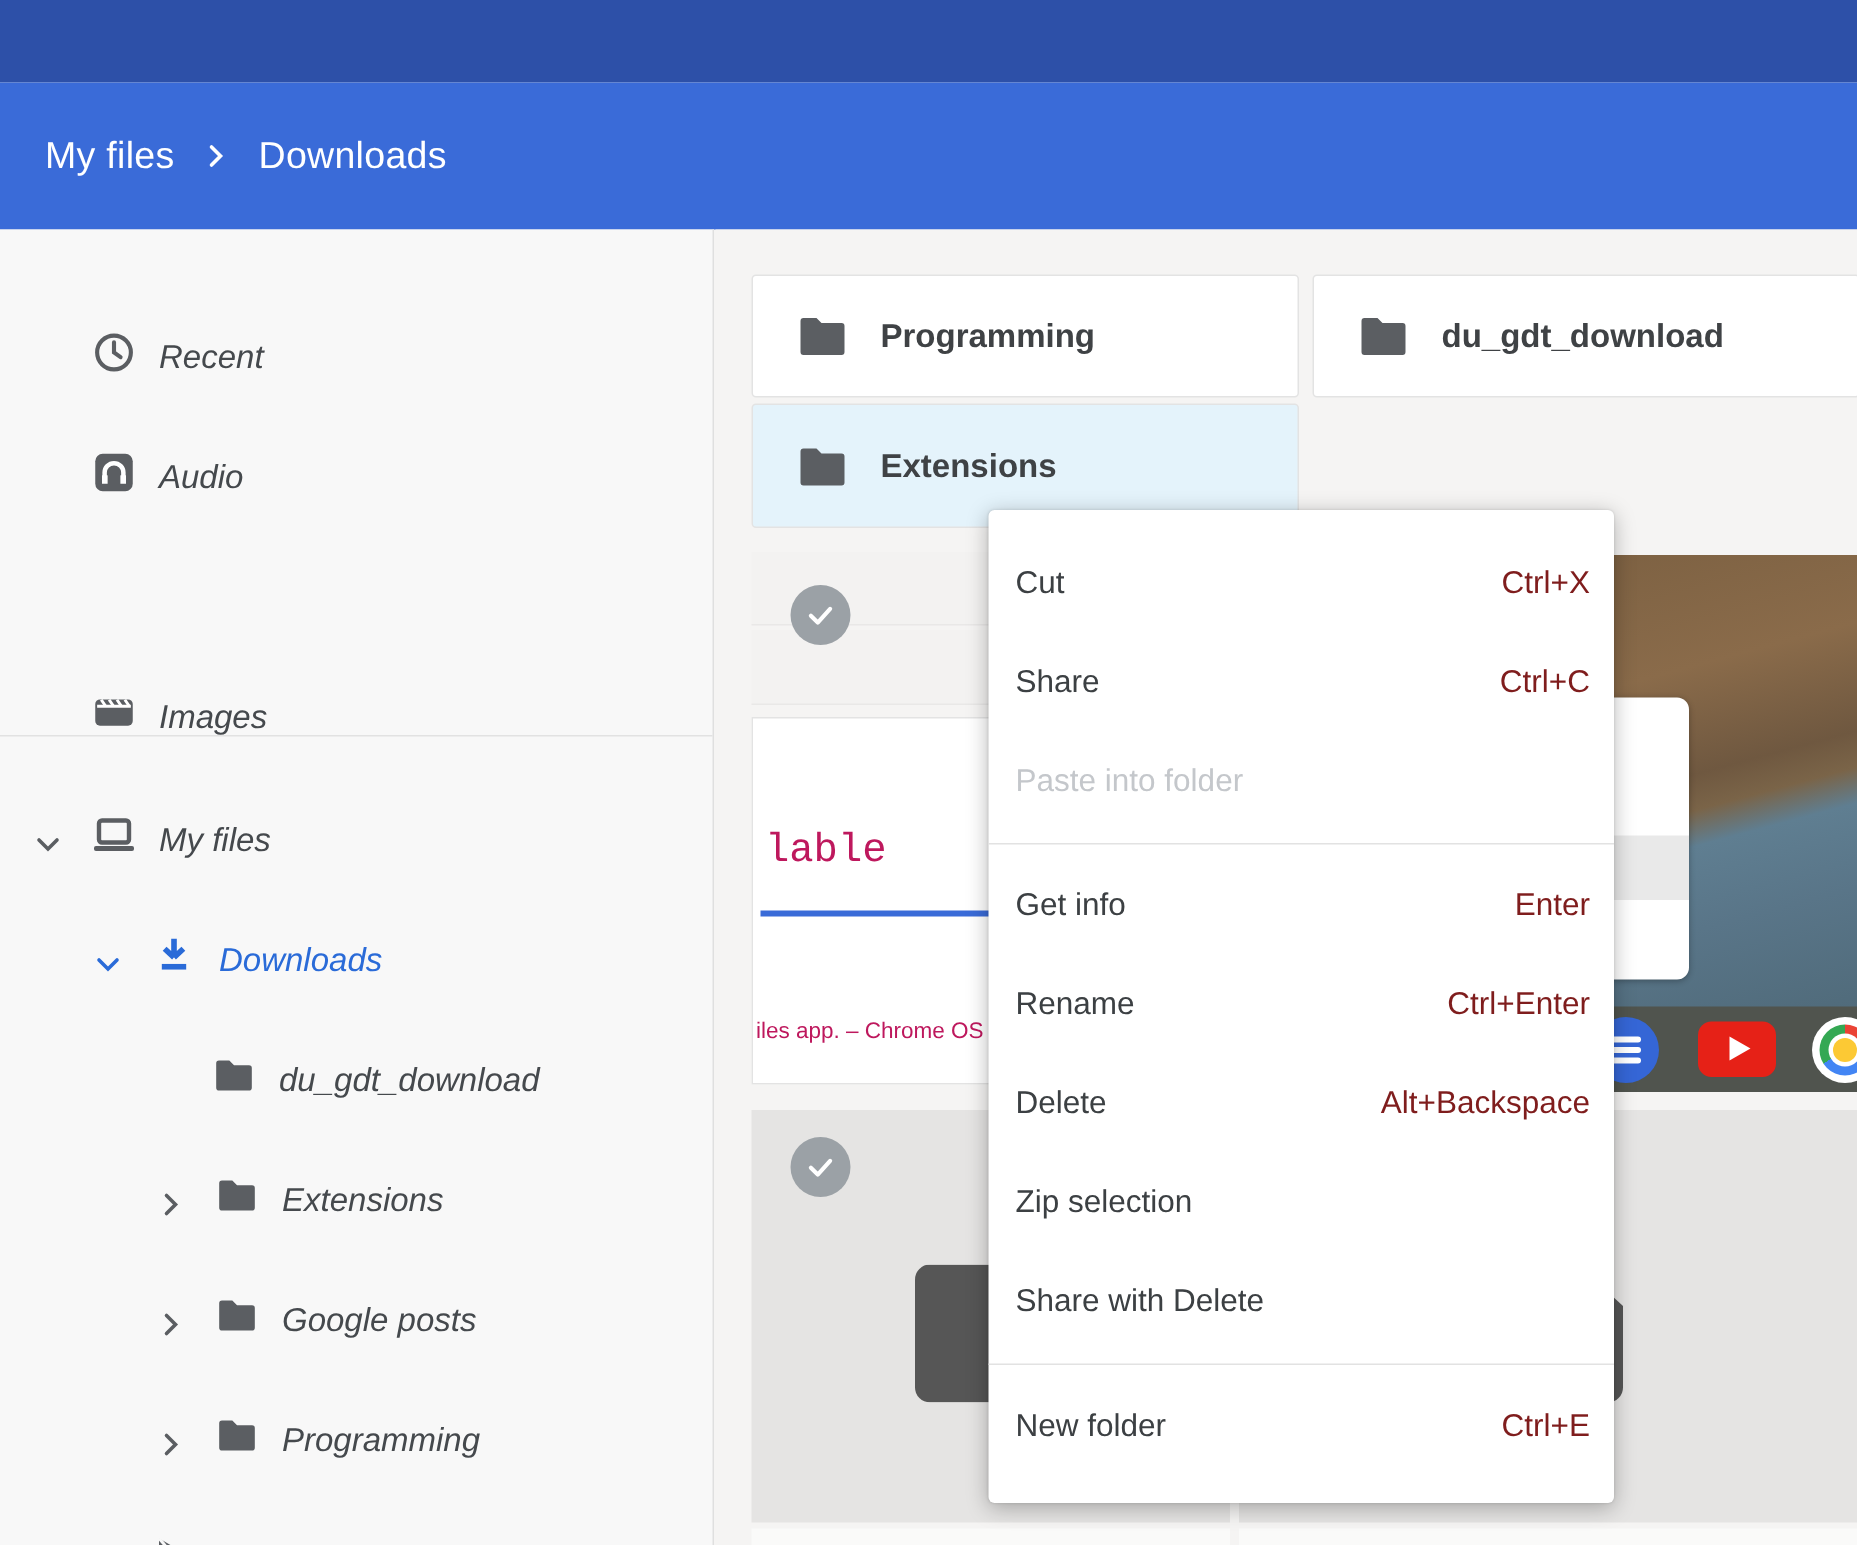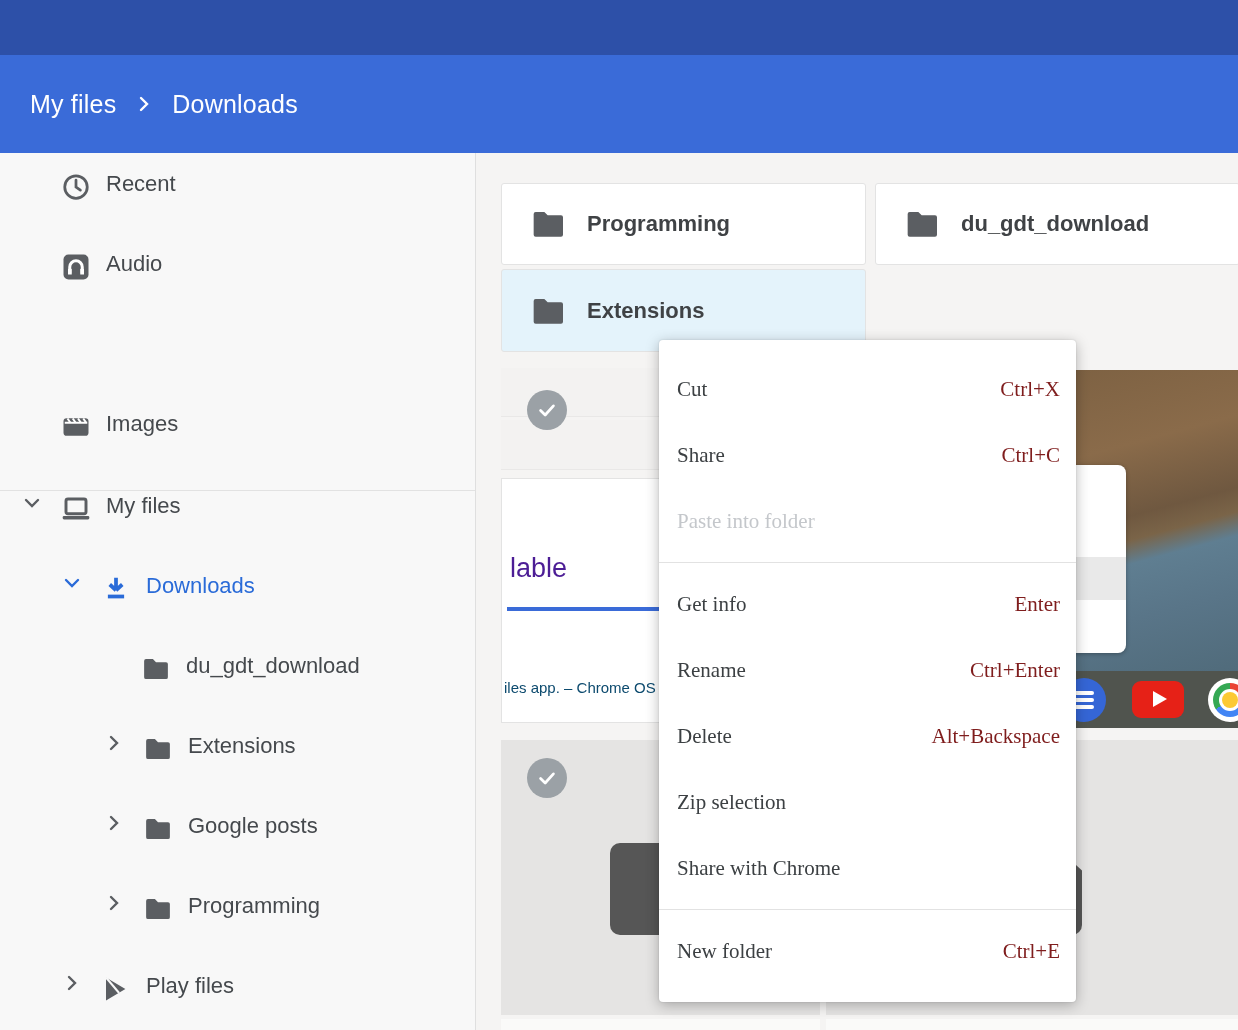--- a/index.html
+++ b/index.html
@@ -10,21 +10,21 @@
   
   .topbar { position:absolute; left:0; top:0; width:1238px; height:55px; background:#2d50a8; }
   .crumbbar { position:absolute; left:0; top:55px; width:1238px; height:98px; background:#3a6bd8;
     display:flex; align-items:center; padding-left:30px; }
   .crumb { color:#fff; font-size:25px; font-weight:500; letter-spacing:.2px; }
   .crumb-sep { margin:0 20px; display:flex; align-items:center; }
 
   
   .sidebar { position:absolute; left:0; top:153px; width:476px; height:877px;
     background:#f8f8f8; border-right:1px solid #dfdfdf; }
-  .side-row { position:absolute; left:0; width:475px; height:80px; display:flex; align-items:flex-start; cursor:pointer; }
+  .side-row { position:absolute; left:0; width:475px; height:80px; display:flex; align-items:flex-end; cursor:pointer;font-style:italic; }
   .side-row .chev { width:20px; height:20px; flex:0 0 20px; display:flex; align-items:center; justify-content:center; }
   .side-row .sicon { width:32px; height:32px; flex:0 0 32px; margin-left:18px; display:flex; align-items:center; justify-content:center; }
   .side-row .slabel { margin-left:14px; font-size:22px; color:#45494d; font-weight:500; white-space:nowrap; }
   .lv0 { padding-left:60px; }
   .lv0 .sicon { margin-left:0; }
   .ind-a { padding-left:22px; }
   .ind-b { padding-left:62px; }
   .ind-c { padding-left:104px; }
   .ind-c2 { padding-left:140px; }
   .ind-c2 .sicon { margin-left:0; }
@@ -38,23 +38,23 @@
     display:flex; align-items:center; padding-left:31px; cursor:pointer; }
   .fcard .flabel { margin-left:22px; font-size:22px; font-weight:600; color:#3f4245; white-space:nowrap; }
   .fcard.selected { background:#e4f3fb; }
 
   .ghost-row { position:absolute; background:#f3f2f1; border-bottom:1px solid #e9e8e7; }
 
   .check-badge { position:absolute; width:40px; height:40px; border-radius:50%; background:#9ba1a6;
     display:flex; align-items:center; justify-content:center; z-index:3; }
 
   .thumb-card { position:absolute; background:#fff; border:1px solid #e3e3e3; overflow:hidden; }
-  .thumb-tab { position:absolute; left:8px; top:74px; font-size:27px; color:#4c1d95; }
+  .thumb-tab { position:absolute; left:8px; top:74px; font-size:27px; color:#be185d;font-family:Liberation Mono, monospace; }
   .thumb-underline { position:absolute; left:5px; top:128px; width:220px; height:4px; background:#3a6bd8; }
-  .thumb-caption { position:absolute; left:2px; top:200px; font-size:15px; color:#0c4a6e; white-space:nowrap; }
+  .thumb-caption { position:absolute; left:2px; top:200px; font-size:15px; color:#be185d; white-space:nowrap; }
 
   
   .shot-tile { position:absolute; left:1076px; top:370px; width:162px; height:358px; overflow:hidden;
     background:linear-gradient(165deg,#7e6243 0%,#8a6b4a 22%,#6f5840 40%,#7a6448 46%,#5f7e91 52%,#597588 66%,#516c7c 84%,#4d6574 100%); }
   .shot-menu { position:absolute; left:-2px; top:95px; width:52px; height:188px; background:#fff;
     border-radius:0 8px 8px 0; box-shadow:0 1px 4px rgba(0,0,0,.3); }
   .shot-menu .shot-row { position:absolute; left:0; top:92px; width:100%; height:43px; background:#e9e9e9; }
   .shelf { position:absolute; left:0; bottom:0; width:100%; height:57px; background:#50544e;
     display:flex; align-items:center; }
   .shelf-msg { position:absolute; left:-14px; top:7px; width:44px; height:44px; border-radius:50%; background:#3566d6; }
@@ -72,21 +72,21 @@
   
   .gray-tile { position:absolute; background:#e5e4e3; overflow:hidden; }
   .file-glyph { position:absolute; width:100px; height:92px; background:#565656; border-radius:10px;
     clip-path:polygon(0 0, 70% 0, 100% 30%, 100% 100%, 0 100%); }
   .file-glyph:after { content:""; position:absolute; right:0; top:0;
     border-left:30px solid transparent; border-top:28px solid #3f3f3f; opacity:.0; }
   .light-strip { position:absolute; background:#fafaf9; }
 
   
   .ctx-menu { position:absolute; left:659px; top:340px; width:417px; background:#fff; border-radius:4px;
-    box-shadow:0 3px 14px rgba(0,0,0,.28), 0 0 2px rgba(0,0,0,.14); padding:16px 0 18px 0; z-index:10;font-family:Liberation Serif, serif; }
+    box-shadow:0 3px 14px rgba(0,0,0,.28), 0 0 2px rgba(0,0,0,.14); padding:16px 0 18px 0; z-index:10; }
   .ctx-item { height:66px; display:flex; align-items:center; justify-content:space-between;
     padding:0 16px 0 18px; cursor:pointer; }
   .ctx-item .ml { font-size:21px; color:#3c4043; }
   .ctx-item .ms { font-size:21px; color:#7f1d1d; }
   .ctx-item.disabled .ml { color:#c4c7cb; }
   .ctx-item.disabled { cursor:default; }
   .ctx-divider { height:1px; background:#e2e2e2; margin:8px 0; }
 
   svg { display:block; }
 </style>
@@ -332,21 +332,21 @@
   </div>
   <div class="ctx-item">
     <span class="ml">Delete</span>
     <span class="ms">Alt+Backspace</span>
   </div>
   <div class="ctx-item">
     <span class="ml">Zip selection</span>
     <span class="ms"></span>
   </div>
   <div class="ctx-item">
-    <span class="ml">Share with Chrome</span>
+    <span class="ml">Share with Delete</span>
     <span class="ms"></span>
   </div>
 
   <div class="ctx-divider"></div>
 
   <div class="ctx-item">
     <span class="ml">New folder</span>
     <span class="ms">Ctrl+E</span>
   </div>
 </div>

